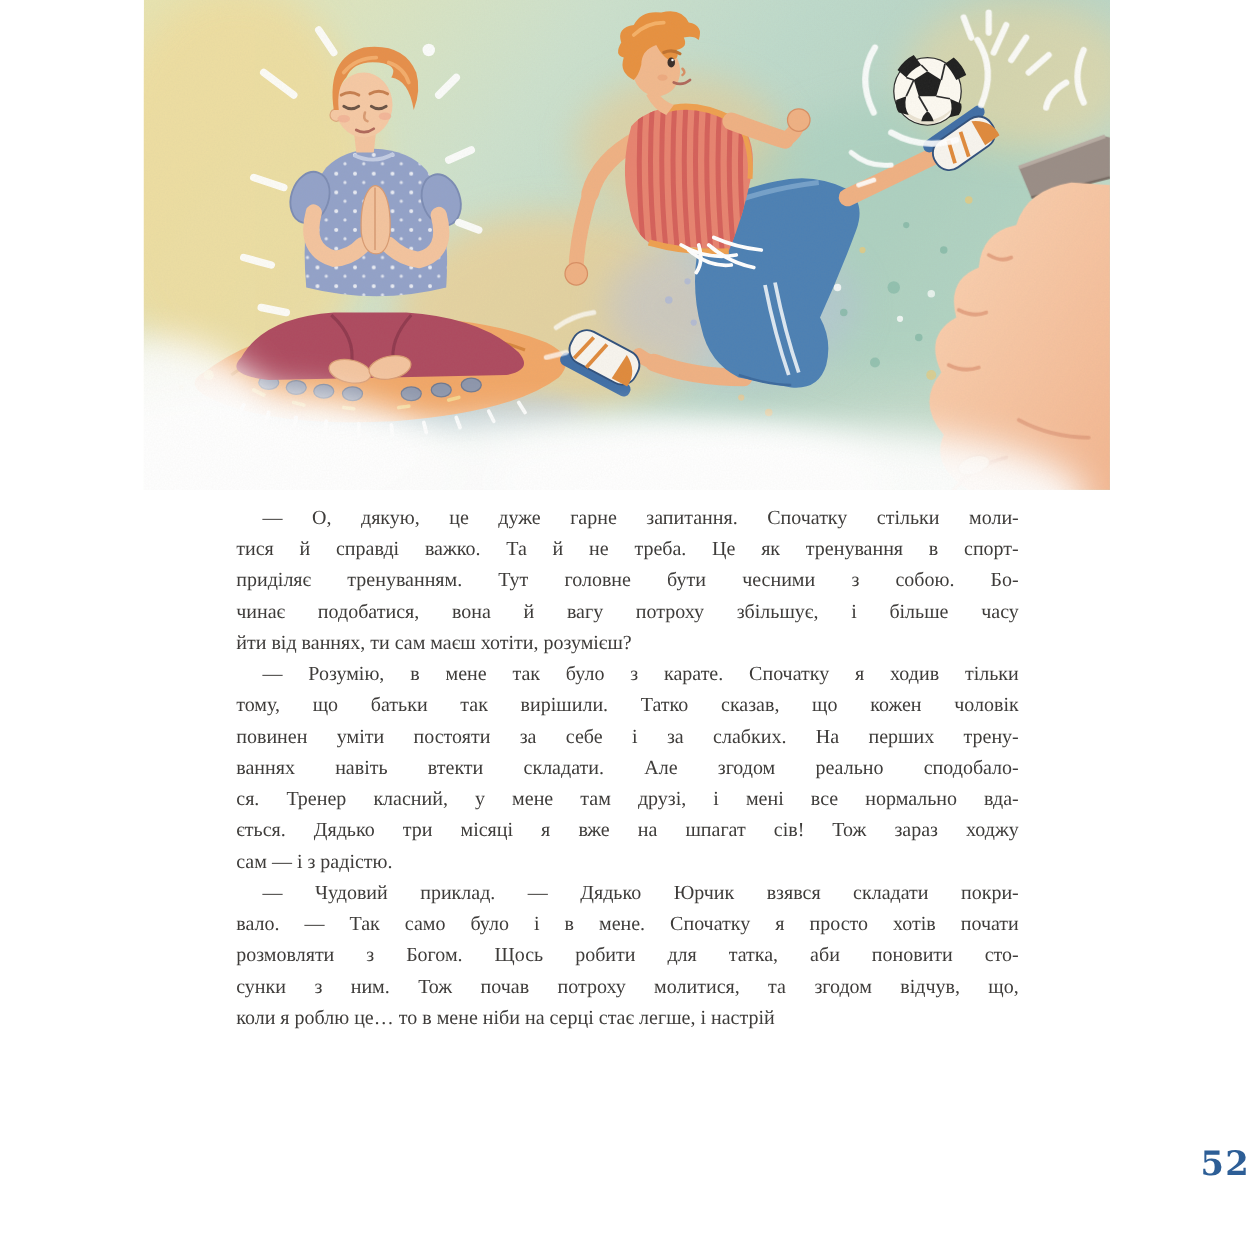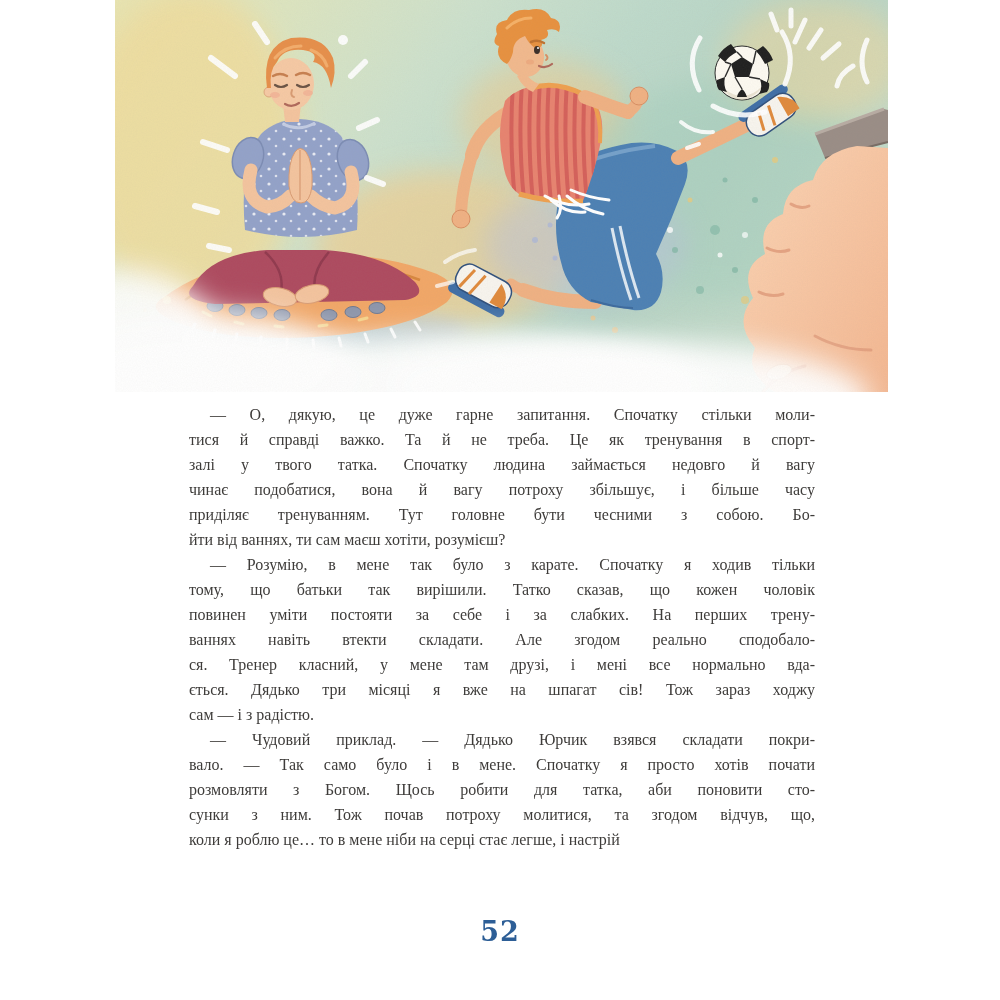--- a/index.html
+++ b/index.html
@@ -14,21 +14,21 @@
     color:#3e3c3a;font-size:16px;line-height:25px;
   }
   .line{
     text-align:justify;text-align-last:justify;
     max-height:25px;overflow:hidden;white-space:normal;
   }
   .line.para-first{text-indent:21px;}
   .line.para-last{text-align-last:left;}
   .page-number{
     position:absolute;top:916px;left:0;width:100%;
-    text-align:center;color:#2d5e96;font-weight:bold;font-size:27px;
+    text-align:right;color:#2d5e96;font-weight:bold;font-size:27px;
     font-family:"DejaVu Serif", serif;letter-spacing:1px;
   }
 </style>
 </head>
 <body>
 
 <div class="page">
 
   <div class="illustration">
     <svg viewBox="0 0 773 392" xmlns="http://www.w3.org/2000/svg">
@@ -328,23 +328,22 @@
       </g>
 
       <rect width="773" height="392" filter="url(#grain)"></rect>
     </svg>
   </div>
 
   <main class="text-block" id="text-block">
       <div>
         <div class="line para-first">— О, дякую, це дуже гарне запитання. Спочатку стільки моли-</div>
         <div class="line">тися й справді важко. Та й не треба. Це як тренування в спорт-</div>
-        <div class="line">залі у твого татка. Спочатку людина займається недовго й вагу</div>
+        <div class="line">приділяє тренуванням. Тут головне бути чесними з собою. Бо-</div>
         <div class="line">чинає подобатися, вона й вагу потроху збільшує, і більше часу</div>
-        <div class="line">приділяє тренуванням. Тут головне бути чесними з собою. Бо-</div>
         <div class="line para-last">йти від ваннях, ти сам маєш хотіти, розумієш?</div>
       </div>
       <div>
         <div class="line para-first">— Розумію, в мене так було з карате. Спочатку я ходив тільки</div>
         <div class="line">тому, що батьки так вирішили. Татко сказав, що кожен чоловік</div>
         <div class="line">повинен уміти постояти за себе і за слабких. На перших трену-</div>
         <div class="line">ваннях навіть втекти складати. Але згодом реально сподобало-</div>
         <div class="line">ся. Тренер класний, у мене там друзі, і мені все нормально вда-</div>
         <div class="line">ється. Дядько три місяці я вже на шпагат сів! Тож зараз ходжу</div>
         <div class="line para-last">сам — і з радістю.</div>

